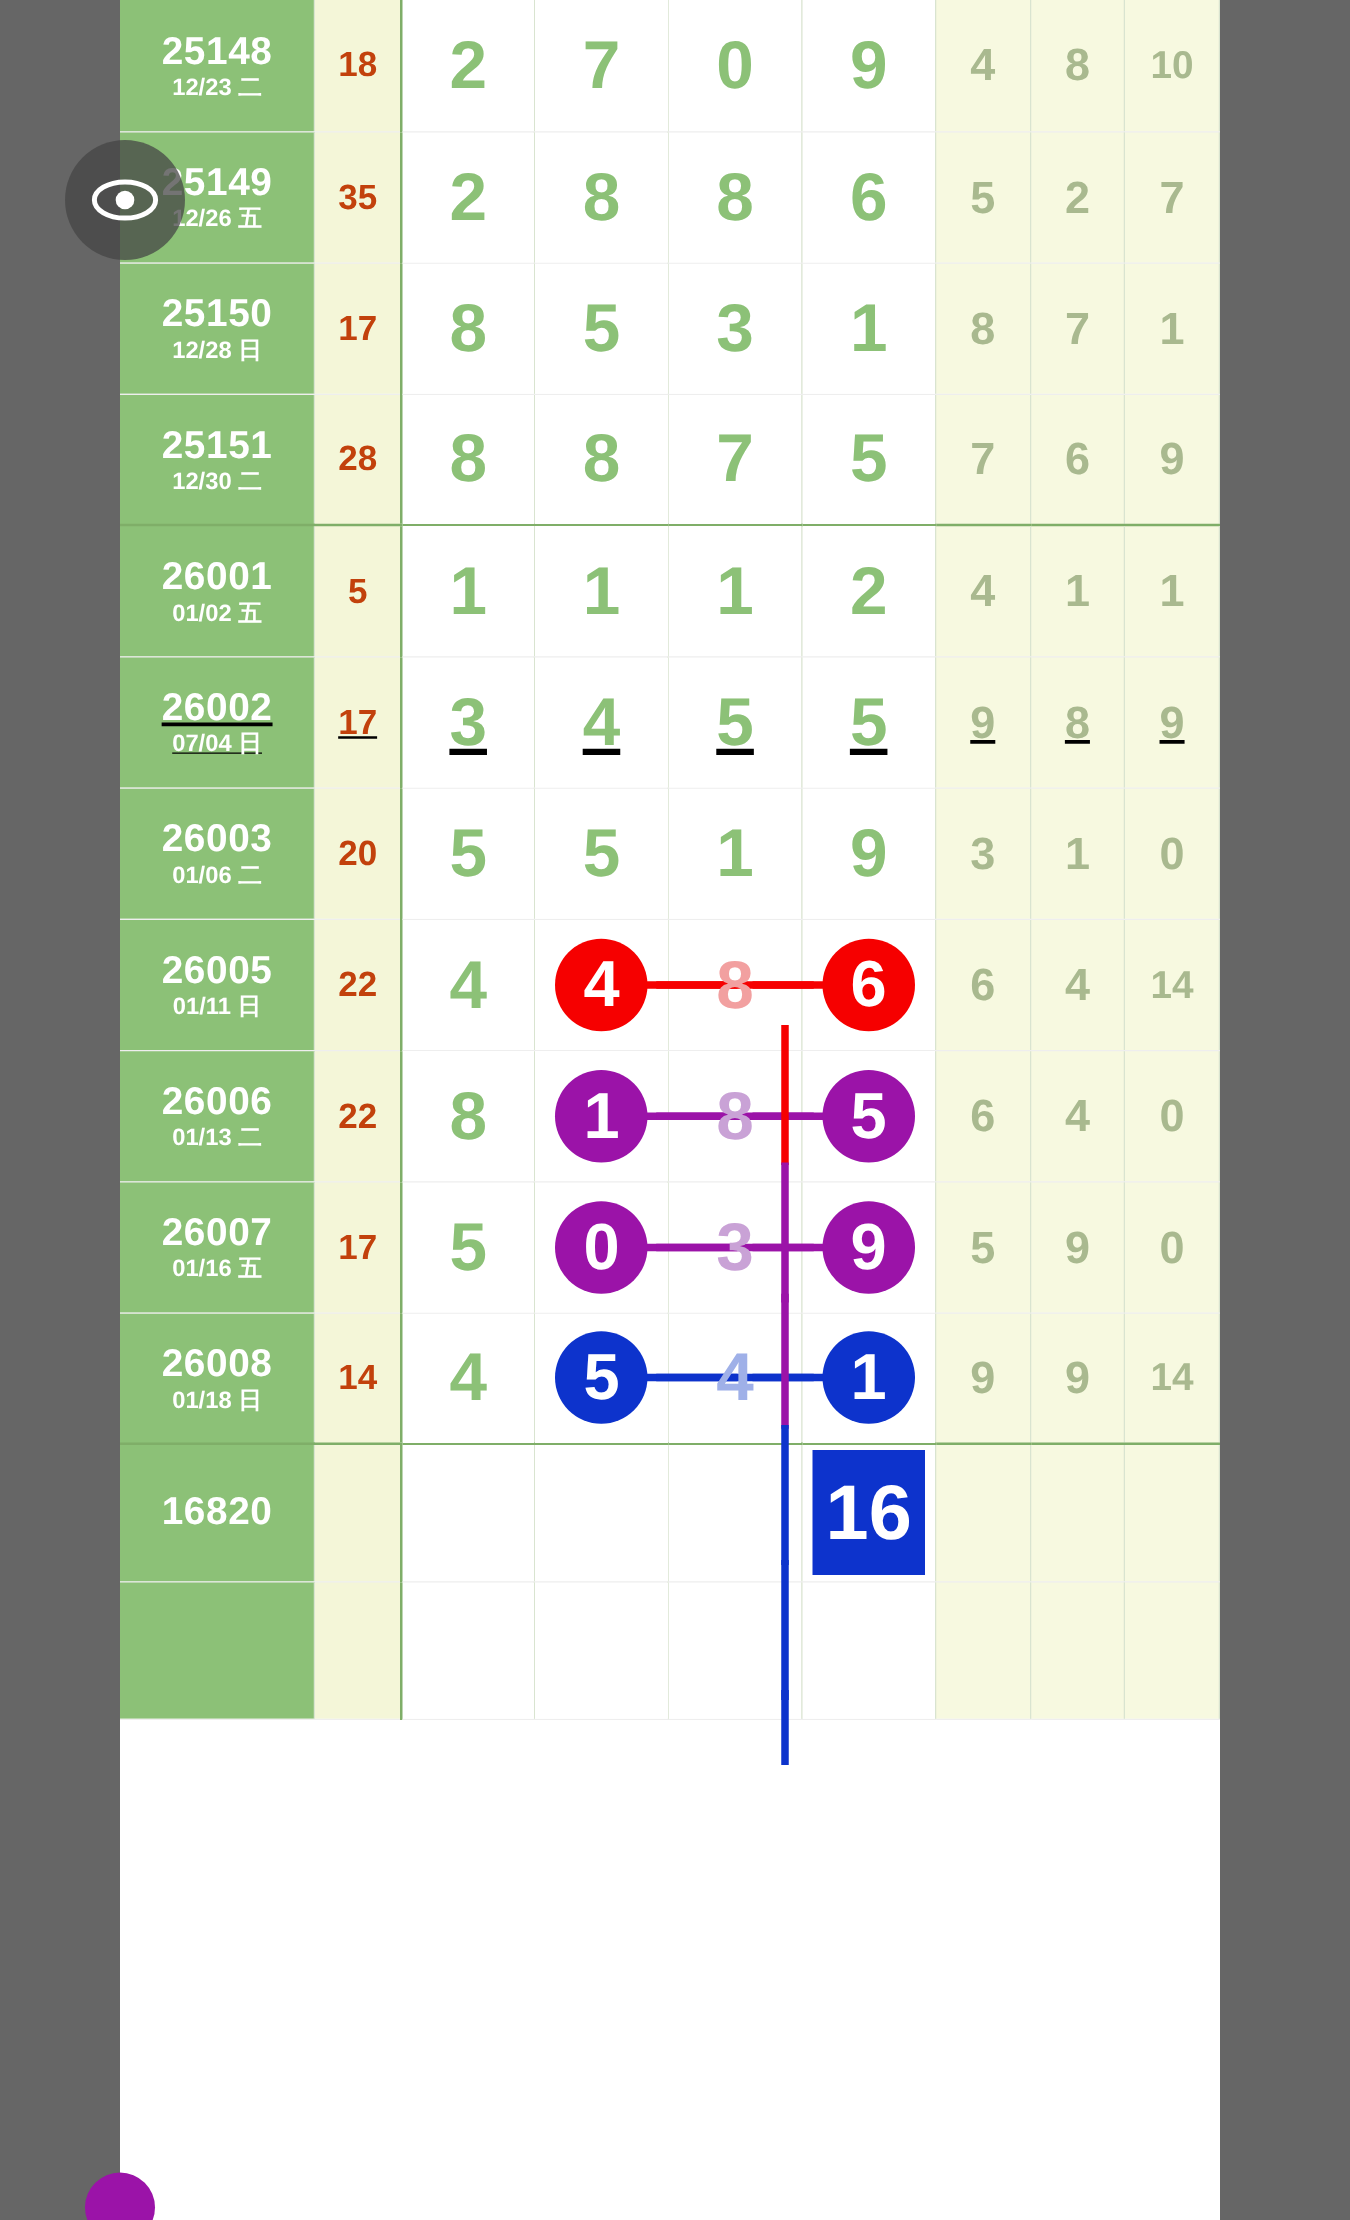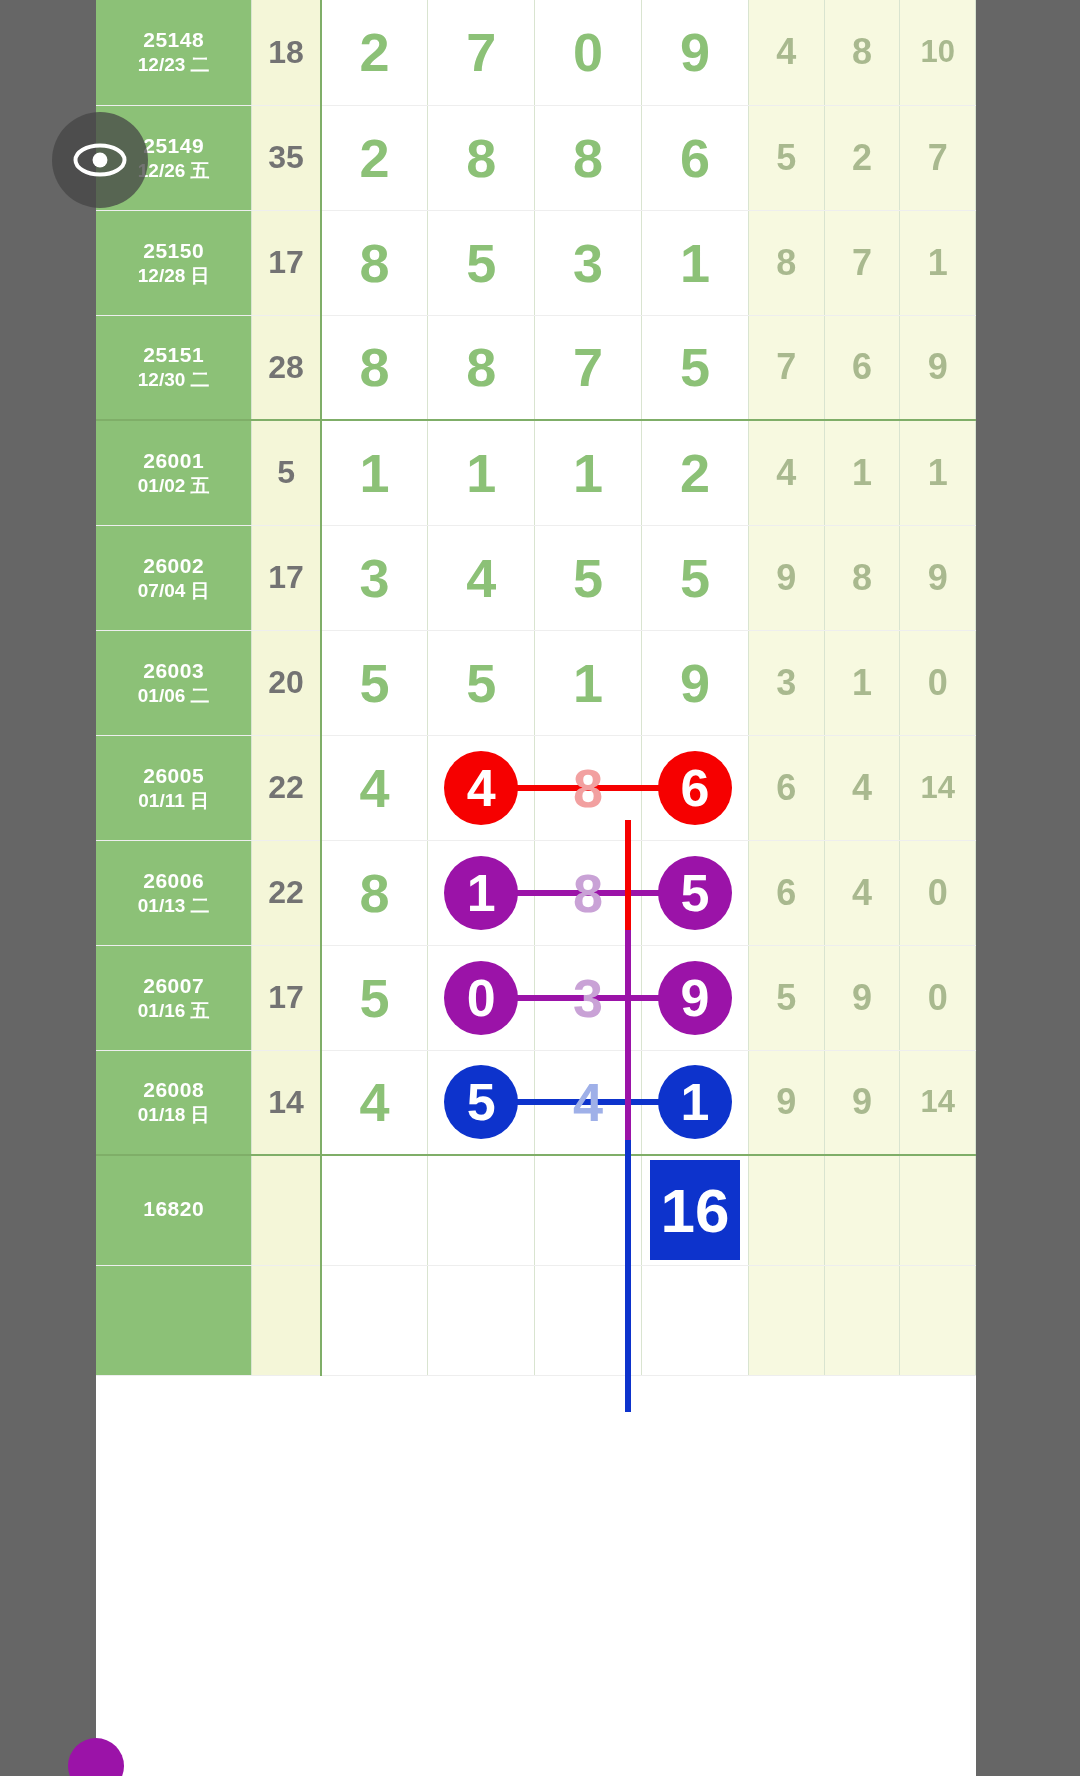--- a/index.html
+++ b/index.html
@@ -40,35 +40,35 @@
   col.c-tail  { width: 68px; }
 
   td.issue {
     background: #8cc177;
     color: #ffffff;
     border-right: 2px solid #ffffff;
     border-bottom: 2px solid #ffffff;
     line-height: 1.15;
   }
   td.issue .no {
-    font-size: 21px;
+    font-size: 31px;
     font-weight: bold;
     letter-spacing: 0.5px;
     display: block;
   }
   td.issue .dt {
     font-size: 19px;
     font-weight: bold;
     display: block;
     margin-top: 2px;
   }
   td.sum {
     background: #f4f6d8;
-    color: #737373;
-    font-size: 32px;
+    color: #c2410c;
+    font-size: 28px;
     font-weight: bold;
   }
   td.big {
     background: #ffffff;
     color: #8cc177;
     font-size: 54px;
     font-weight: bold;
     position: relative;
   }
   td.tail {
@@ -261,21 +261,21 @@
             </td>
             <td class="sum">5</td>
             <td class="big sepL"><span>1</span></td>
             <td class="big"><span>1</span></td>
             <td class="big"><span>1</span></td>
             <td class="big sepR"><span>2</span></td>
             <td class="tail">4</td>
             <td class="tail">1</td>
             <td class="tail">1</td>
           </tr>
-          <tr style="height: 105px;">
+          <tr style="height: 105px; text-decoration: underline;">
             <td class="issue">
               <span class="no">26002</span>
               <span class="dt">07/04 日</span>
             </td>
             <td class="sum">17</td>
             <td class="big sepL"><span>3</span></td>
             <td class="big"><span>4</span></td>
             <td class="big"><span>5</span></td>
             <td class="big sepR"><span>5</span></td>
             <td class="tail">9</td>

